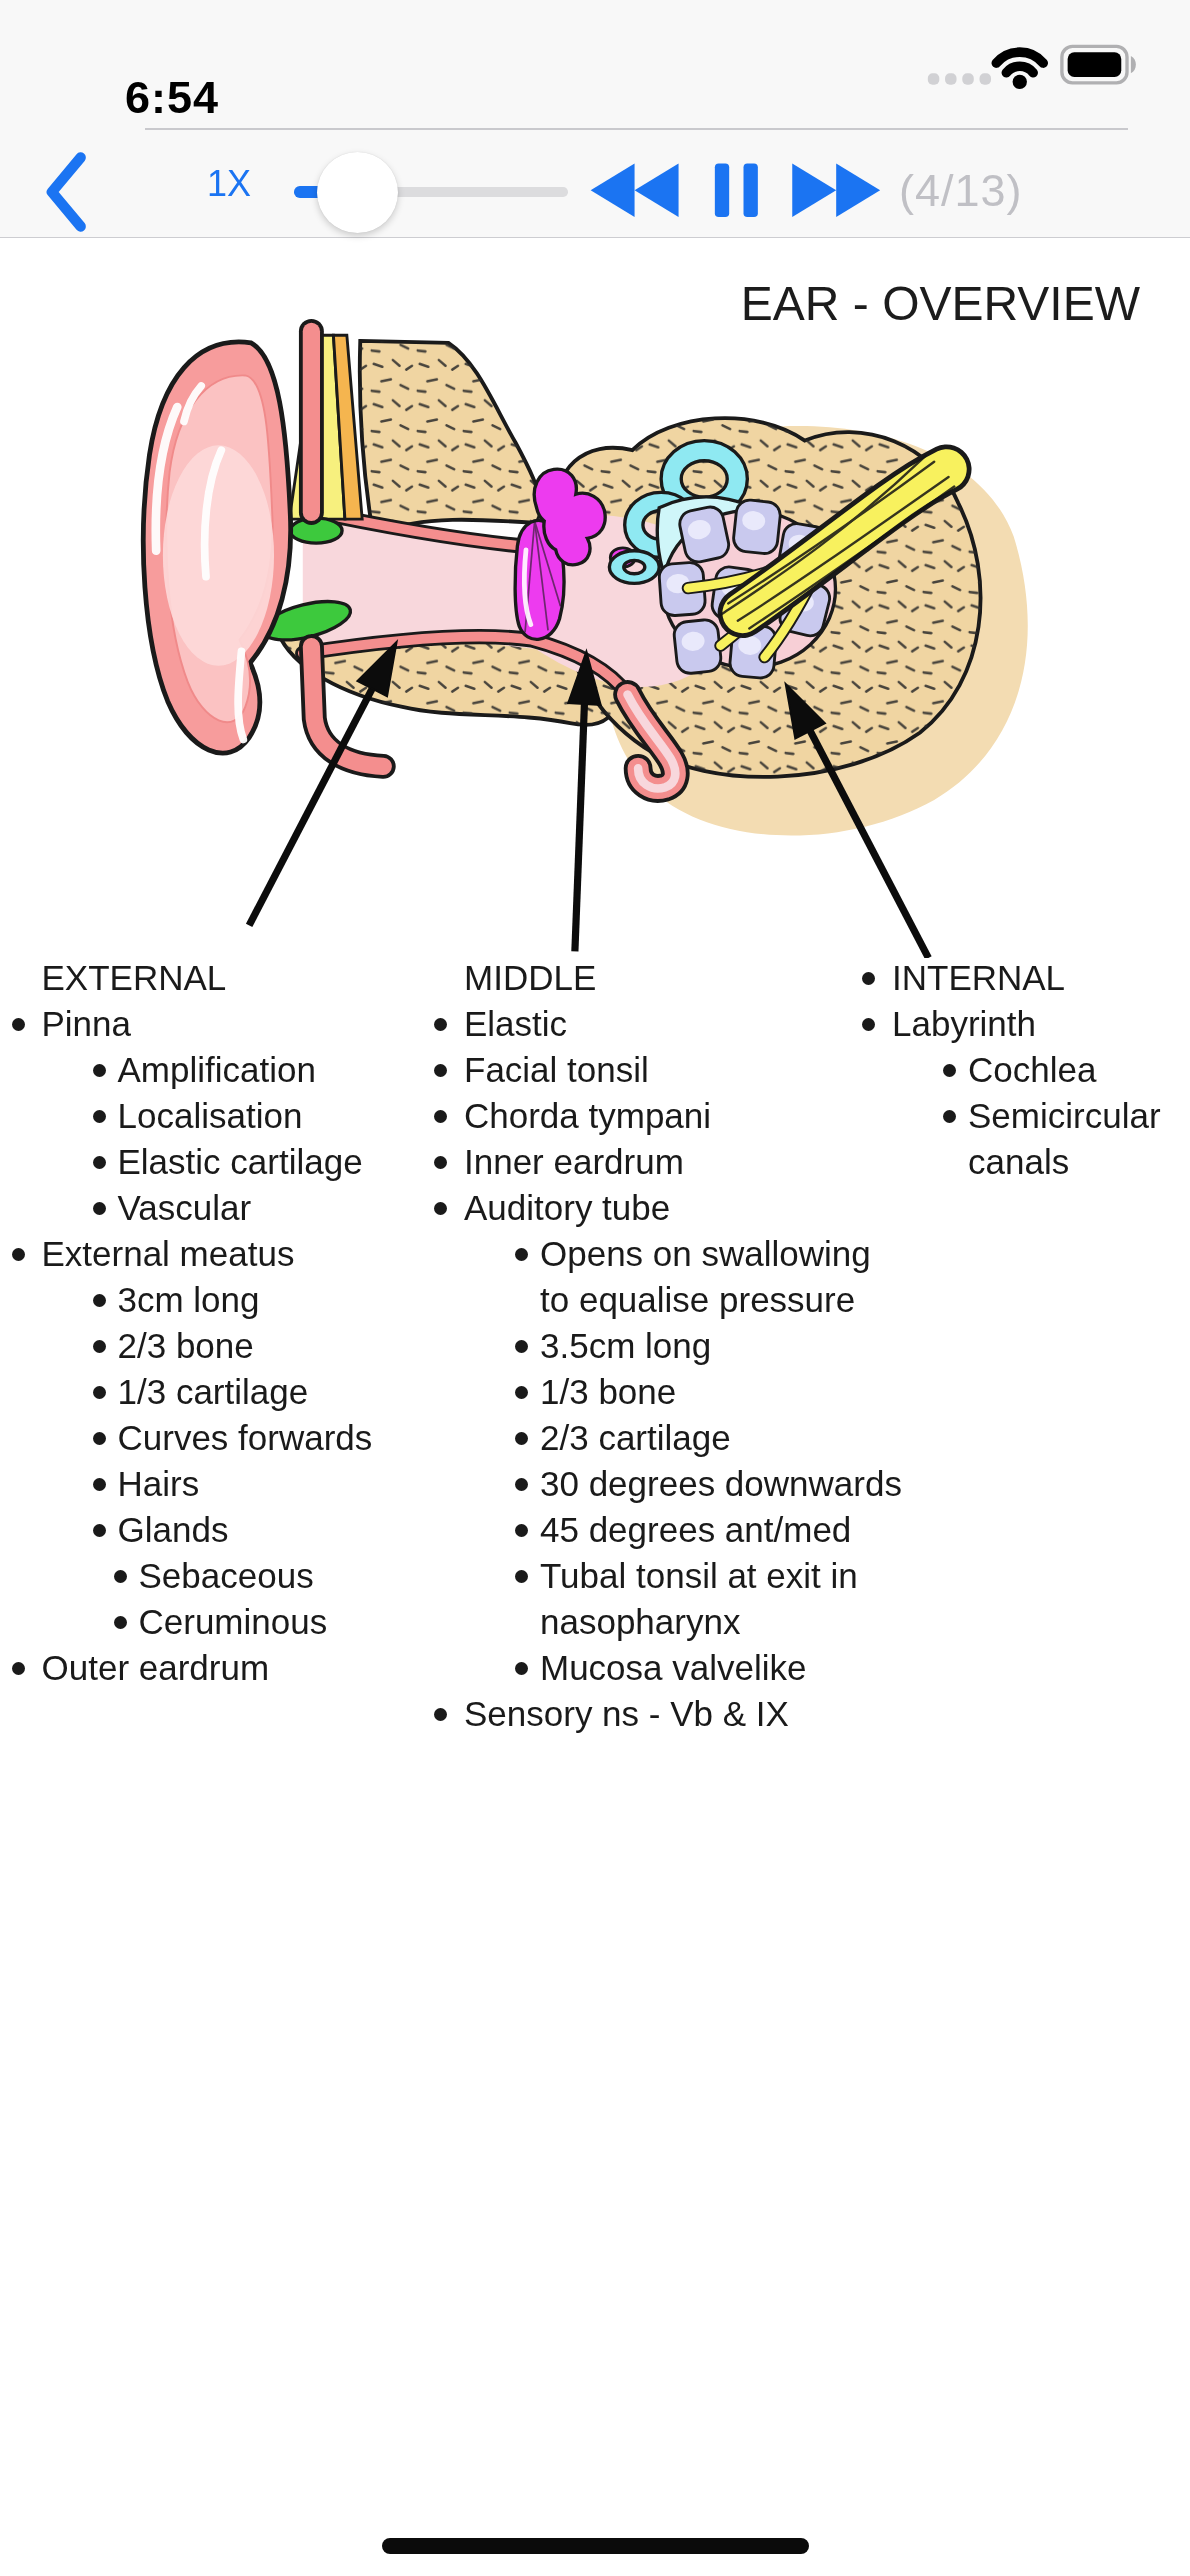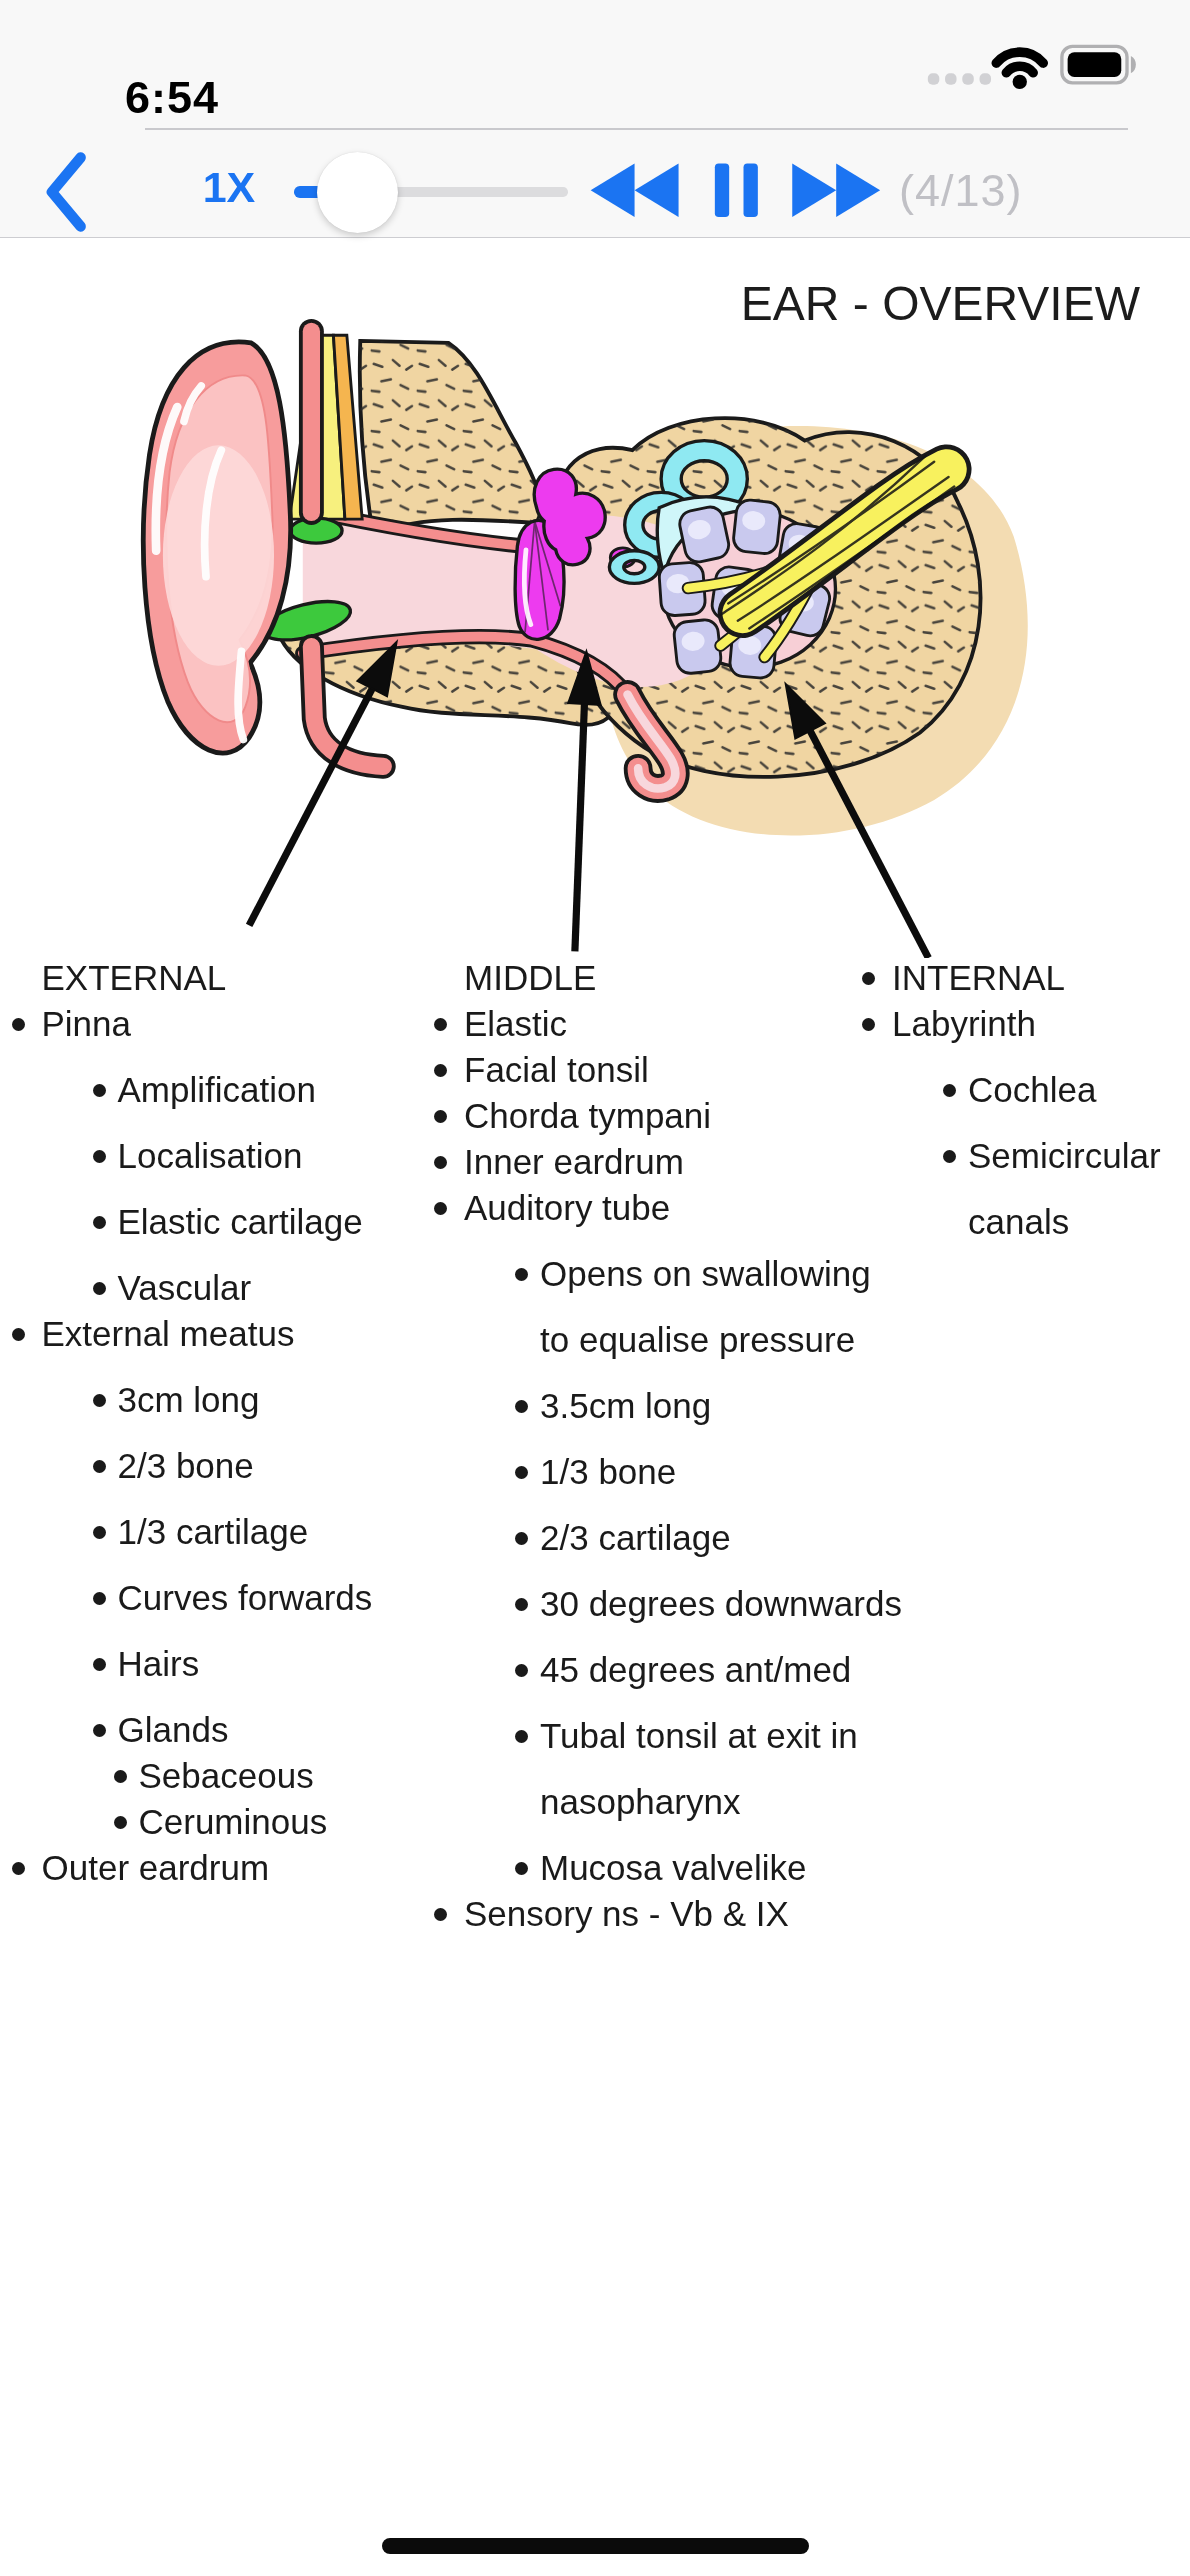--- a/index.html
+++ b/index.html
@@ -22,21 +22,21 @@
     position:absolute;left:100px;top:36px;width:144px;
     font-size:45px;font-weight:bold;color:#000;text-align:center;
     letter-spacing:1px;
     margin-top:36px;
   }
   .status-icons{position:absolute;left:901px;top:29px;}
   
   .back-btn{position:absolute;left:27px;top:144px;width:67px;height:96px;}
   .speed{
     position:absolute;left:188px;top:163px;width:82px;text-align:center;
-    font-size:43px;color:var(--accent,#1b74f2);font-weight:700;
+    font-size:36px;color:var(--accent,#1b74f2);font-weight:400;
   }
   .slider{position:absolute;left:284px;top:144px;width:307px;height:96px;}
   .slider-track{
     position:absolute;left:9.6px;top:43px;width:274px;height:9.6px;border-radius:4.8px;
     background:#dcdcde;
   }
   .slider-fill{
     position:absolute;left:9.6px;top:42px;width:38px;height:11.5px;border-radius:5.8px;
     background:var(--accent,#1b74f2);
   }
@@ -61,21 +61,21 @@
   .col-external{left:11.5px;width:422px;}
   .col-middle{left:434px;width:416px;}
   .col-internal{left:862px;width:340px;}
   .row{position:relative;line-height:46px;white-space:nowrap;}
   .row .dot{
     position:absolute;top:17px;width:13.4px;height:13.4px;border-radius:50%;
     background:#1a1a1a;
   }
   .lv0{padding-left:30px;}
   .lv1{padding-left:30px;}  .lv1 .dot{left:0px;}
-  .lv2{padding-left:106px;margin-top:20px;} .lv2 .dot{left:81px;}
+  .lv2{padding-left:106px;} .lv2 .dot{left:81px;}
   .lv3{padding-left:127px;} .lv3 .dot{left:102px;}
   
   .home-indicator{
     position:absolute;left:382px;top:2538px;width:427px;height:16.3px;
     border-radius:8.6px;background:#0b0b0b;
   }
 </style>
 </head>
 <body>
 

